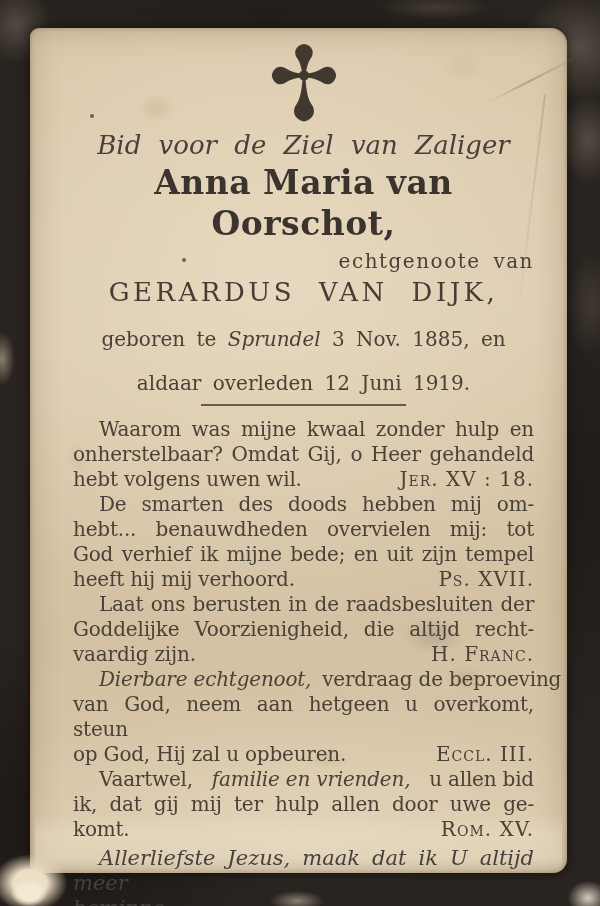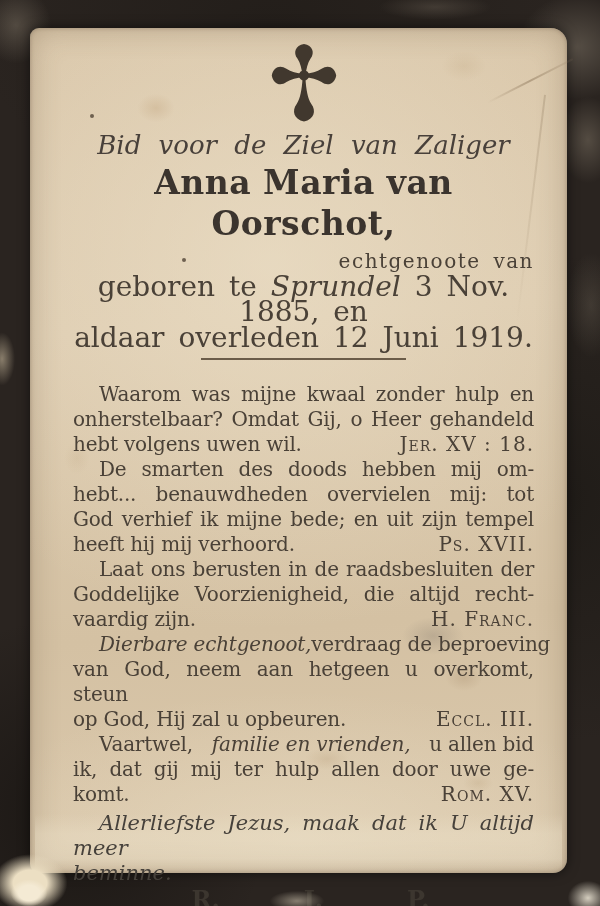--- a/index.html
+++ b/index.html
@@ -48,28 +48,28 @@
   .crease1{position:absolute;left:452px;top:52px;width:96px;height:2px;background:linear-gradient(90deg,rgba(146,124,96,0),rgba(146,124,96,.55),rgba(146,124,96,.1));transform:rotate(-27deg);}
   .crease2{position:absolute;left:500px;top:66px;width:2px;height:230px;background:linear-gradient(rgba(150,130,102,.35),rgba(150,130,102,0));transform:rotate(7deg);}
 
   .content{position:relative;height:100%;padding:0 33px 0 43px;color:#4a4137;}
   .center{text-align:center;}
   .cross{display:block;margin:13px auto 0;}
   .intro{margin-top:7px;font-style:italic;font-size:26px;line-height:30px;word-spacing:9px;color:#48403a;}
   .name{margin-top:2px;font-weight:bold;font-size:33px;line-height:41px;letter-spacing:.5px;color:#3b342e;}
   .relation{margin-top:6px;font-size:20px;line-height:23px;letter-spacing:1.5px;word-spacing:5px;text-align:right;}
   .spouse{margin-top:4px;font-size:26px;line-height:31px;letter-spacing:3.5px;word-spacing:12px;color:#453d35;}
-  .dates{margin-top:1px;font-size:28px;line-height:25px;word-spacing:5px;}
+  .dates{margin-top:19px;font-size:20px;line-height:25px;word-spacing:5px;}
   .rule{width:205px;margin:8px auto 0;border:0;border-top:2px solid #6b5c49;height:0;}
-  .body{margin-top:22px;font-size:20px;line-height:25px;letter-spacing:-0.2px;}
+  .body{margin-top:11px;font-size:20px;line-height:25px;letter-spacing:-0.2px;}
   .bl{white-space:nowrap;}
   .jl{text-align:justify;text-align-last:justify;white-space:normal;}
   .ind{text-indent:26px;}
   .refline{display:flex;justify-content:space-between;align-items:baseline;}
-  .fxl{display:flex;justify-content:space-between;align-items:baseline;}
+  .fxl{display:flex;justify-content:space-between;align-items:baseline;gap:11px;}
   .find{padding-left:26px;}
   .ref{font-variant:small-caps;letter-spacing:1px;white-space:nowrap;}
   .it{font-style:italic;}
   .prayer{margin-top:4px;font-size:21px;line-height:25px;font-style:italic;color:#46413b;}
   .rip{display:flex;justify-content:space-between;width:238px;margin:1px auto 0;transform:translateX(7px);font-weight:bold;font-size:24px;line-height:26px;color:#3c362f;}
   .footer-band{position:absolute;left:5px;right:5px;top:786px;height:56px;background:linear-gradient(rgba(235,224,200,0),rgba(235,224,200,.40) 35%,rgba(235,224,200,.40) 80%,rgba(235,224,200,0));pointer-events:none;}
 </style>
 </head>
 <body>
 
@@ -104,20 +104,21 @@
           <path d="M6,47 C8,35 18,32 26,38 C32,42 40,44 50,45 L50,49 C40,50 32,52 26,56 C18,62 8,59 6,47 Z"></path>
           <path d="M94,47 C92,35 82,32 74,38 C68,42 60,44 50,45 L50,49 C60,50 68,52 74,56 C82,62 92,59 94,47 Z"></path>
           <path d="M50,110 C36,107 33,95 40,86 C45,79 47,66 48,52 L52,52 C53,66 55,79 60,86 C67,95 64,107 50,110 Z"></path>
           <circle cx="50" cy="47" r="7"></circle>
         </g>
       </svg>
 
       <div class="center intro">Bid voor de Ziel van Zaliger</div>
       <div class="center name">Anna Maria van Oorschot,</div>
       <div class="center relation">echtgenoote van</div>
+      <div class="center spouse">GERARDUS VAN DIJK,</div>
       <div class="center dates">
         <span>geboren te</span>
         <span class="it">Sprundel</span>
         <span>3 Nov. 1885, en</span>
       </div>
       <div class="center dates">aldaar overleden 12 Juni 1919.</div>
       <hr class="rule">
 
       <div class="body">
 

